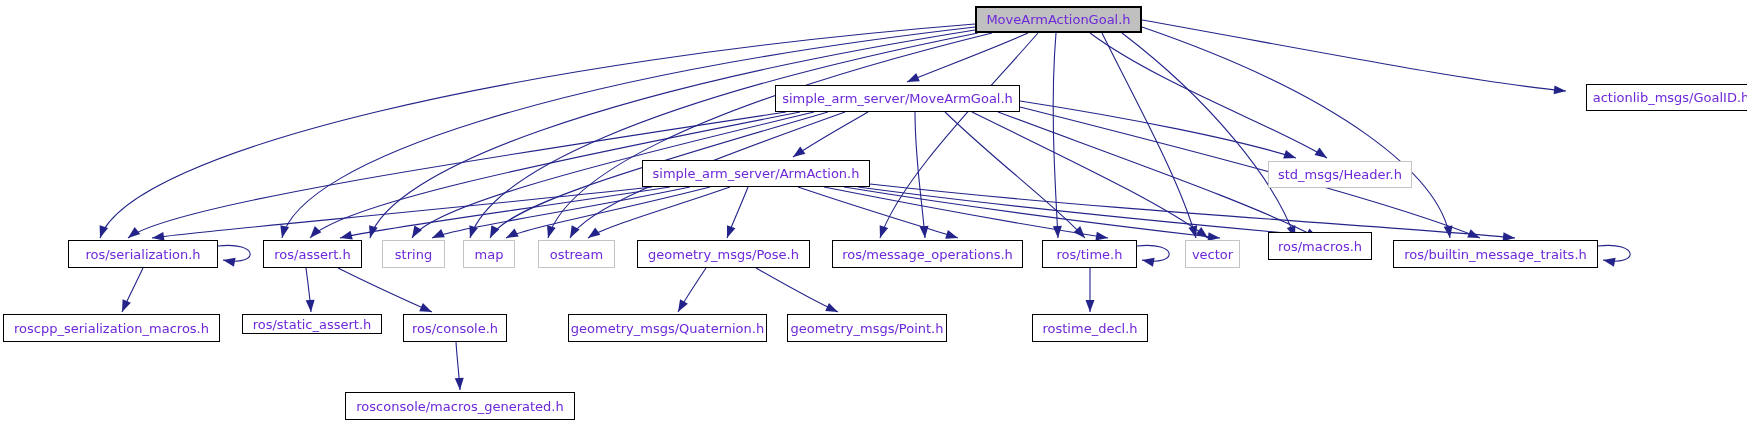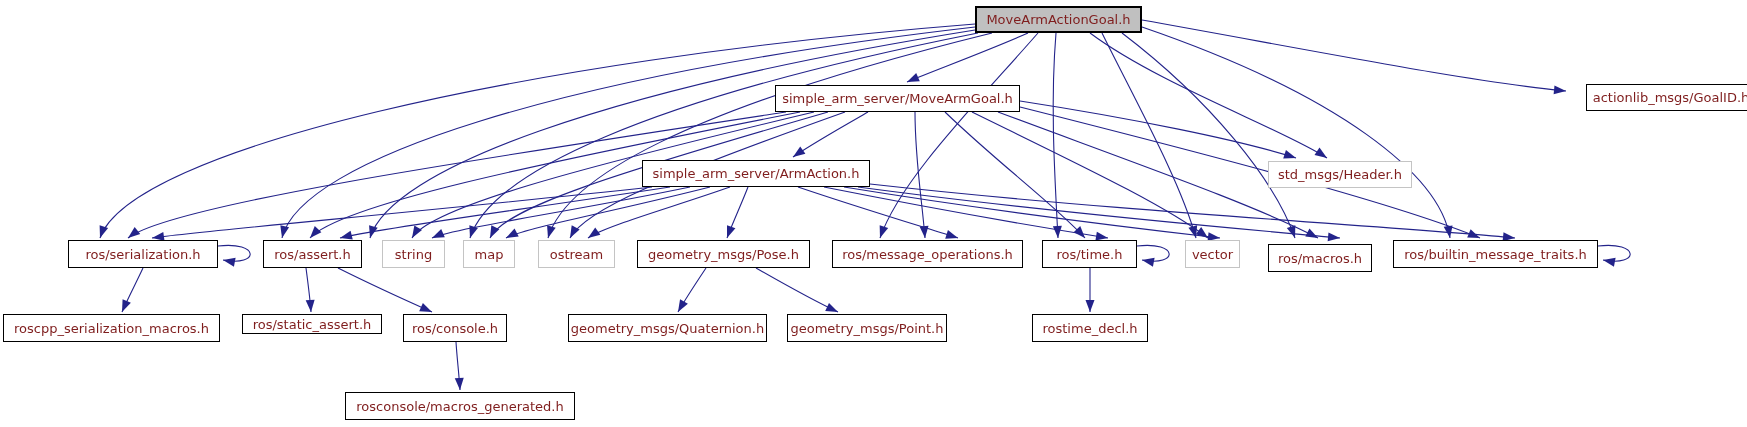--- a/index.html
+++ b/index.html
@@ -1,21 +1,21 @@
 <!DOCTYPE html>
 <html><head>
 <meta charset="utf-8">
 <style>
   html,body{margin:0;padding:0;background:#ffffff;}
   .canvas{position:relative;width:1747px;height:427px;background:#ffffff;overflow:hidden;
           font-family:"DejaVu Sans","Liberation Sans",sans-serif;}
   .canvas svg{position:absolute;left:0;top:0;}
   .node{position:absolute;display:flex;align-items:center;justify-content:center;
         box-sizing:border-box;background:#ffffff;border:1px solid #000000;
-        font-size:13px;color:#7f1d1d;white-space:nowrap;cursor:pointer;}
+        font-size:13px;color:#6d28d9;white-space:nowrap;cursor:pointer;}
   .node.main{background:#c0c0c0;border:2px solid #000000;}
   .node.external{border:1px solid #c4c4c4;}
 </style>
 </head>
 <body>
 
 <div class="canvas" id="canvas">
   <svg id="edges" width="1747" height="427">
       <path d="M 1028,33 C 985,52 930,72 907,82" fill="none" stroke="#23238a" stroke-width="1.1"></path>
       <polygon points="907,82 916.2105731736739,73.08847140988705 919.7991081764038,81.34210191616616" fill="#23238a"></polygon>
@@ -118,21 +118,21 @@
       <div class="node external" style="left: 1248px; top: 161px; width: 144px; height: 27px; margin-left: 20px;">std_msgs/Header.h</div>
       <div class="node normal" style="left: 68px; top: 240px; width: 150px; height: 28px;">ros/serialization.h</div>
       <div class="node normal" style="left: 263px; top: 240px; width: 99px; height: 28px;">ros/assert.h</div>
       <div class="node external" style="left: 382px; top: 240px; width: 63px; height: 28px; text-align: right;">string</div>
       <div class="node external" style="left: 463px; top: 240px; width: 52px; height: 28px;">map</div>
       <div class="node external" style="left: 538px; top: 240px; width: 77px; height: 28px;">ostream</div>
       <div class="node normal" style="left: 637px; top: 240px; width: 173px; height: 28px;">geometry_msgs/Pose.h</div>
       <div class="node normal" style="left: 832px; top: 240px; width: 191px; height: 28px;">ros/message_operations.h</div>
       <div class="node normal" style="left: 1042px; top: 240px; width: 95px; height: 28px;">ros/time.h</div>
       <div class="node external" style="left: 1185px; top: 240px; width: 55px; height: 28px;">vector</div>
-      <div class="node normal" style="left: 1268px; top: 244px; width: 104px; height: 28px;">ros/macros.h</div>
+      <div class="node normal" style="left: 1268px; top: 232px; width: 104px; height: 28px;">ros/macros.h</div>
       <div class="node normal" style="left: 1393px; top: 240px; width: 205px; height: 28px;">ros/builtin_message_traits.h</div>
       <div class="node normal" style="left: 3px; top: 314px; width: 217px; height: 28px;">roscpp_serialization_macros.h</div>
       <div class="node normal" style="left: 242px; top: 314px; width: 140px; height: 20px;">ros/static_assert.h</div>
       <div class="node normal" style="left: 403px; top: 314px; width: 104px; height: 28px;">ros/console.h</div>
       <div class="node normal" style="left: 568px; top: 314px; width: 199px; height: 28px;">geometry_msgs/Quaternion.h</div>
       <div class="node normal" style="left: 787px; top: 314px; width: 160px; height: 28px;">geometry_msgs/Point.h</div>
       <div class="node normal" style="left: 1032px; top: 314px; width: 116px; height: 28px;">rostime_decl.h</div>
       <div class="node normal" style="left: 345px; top: 392px; width: 230px; height: 28px;">rosconsole/macros_generated.h</div>
     </div>
 </div>

